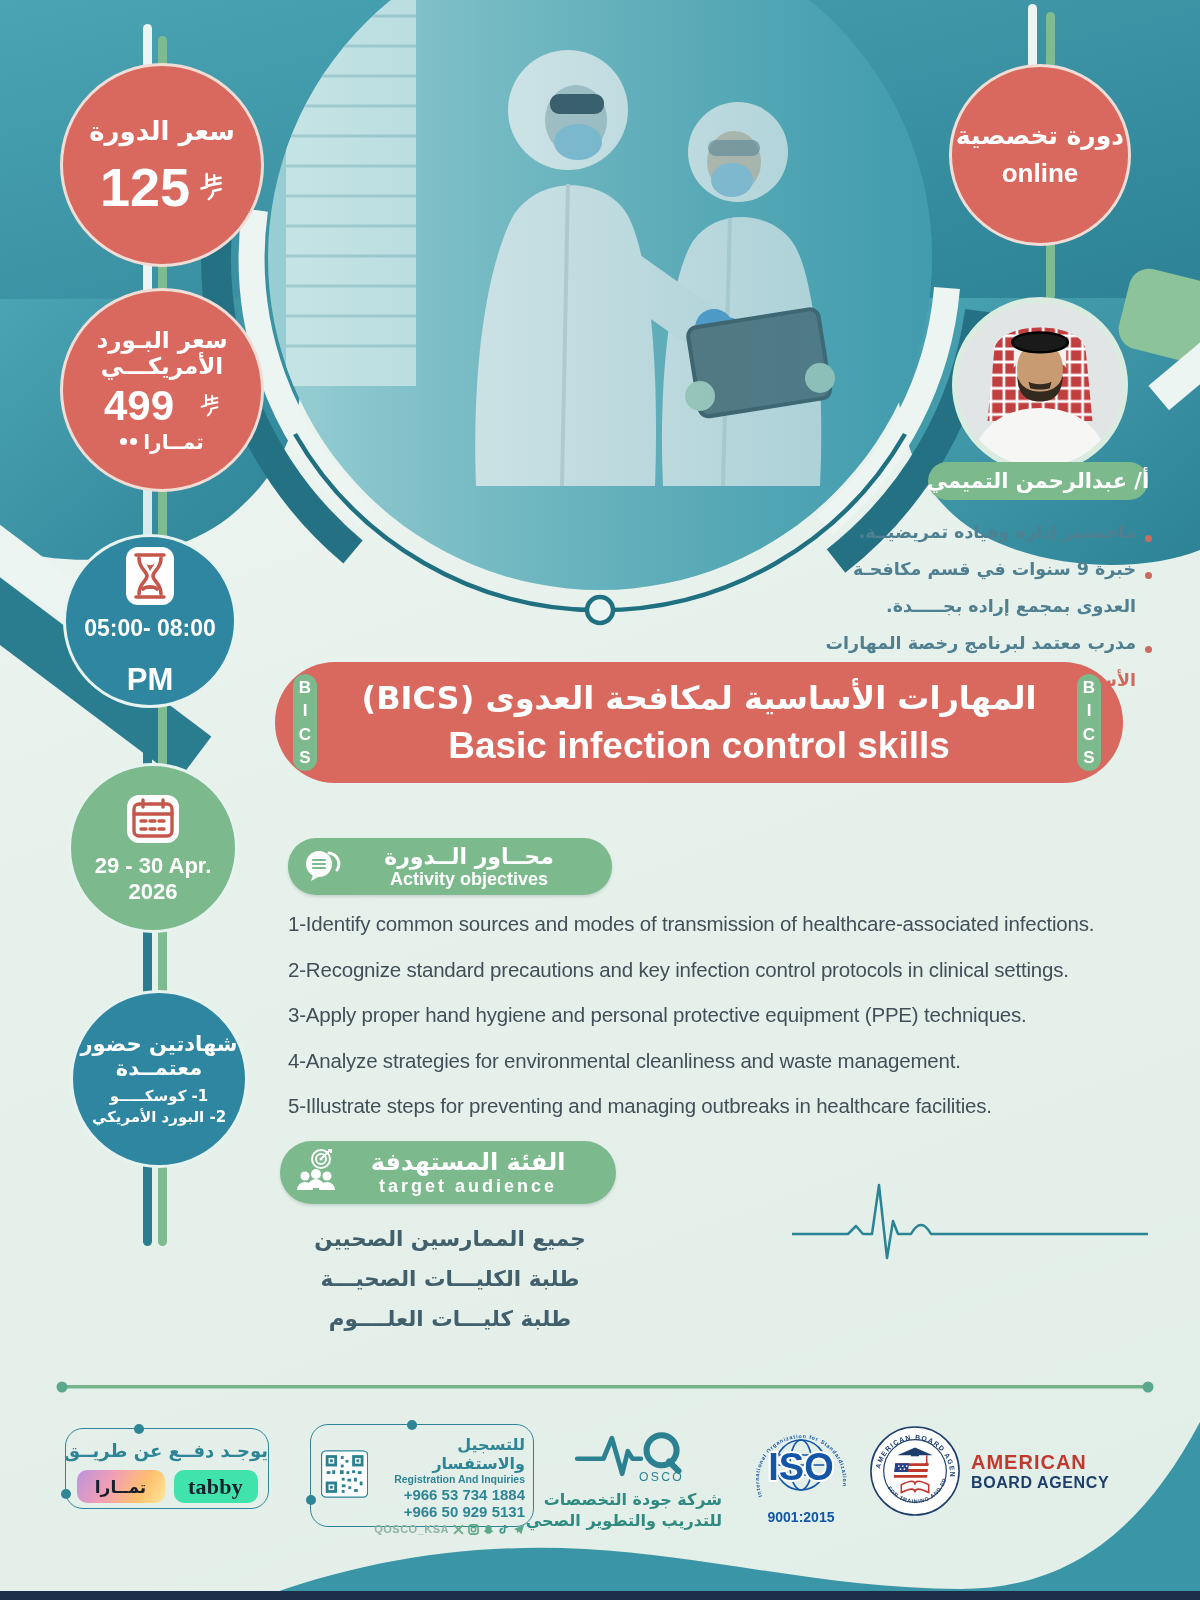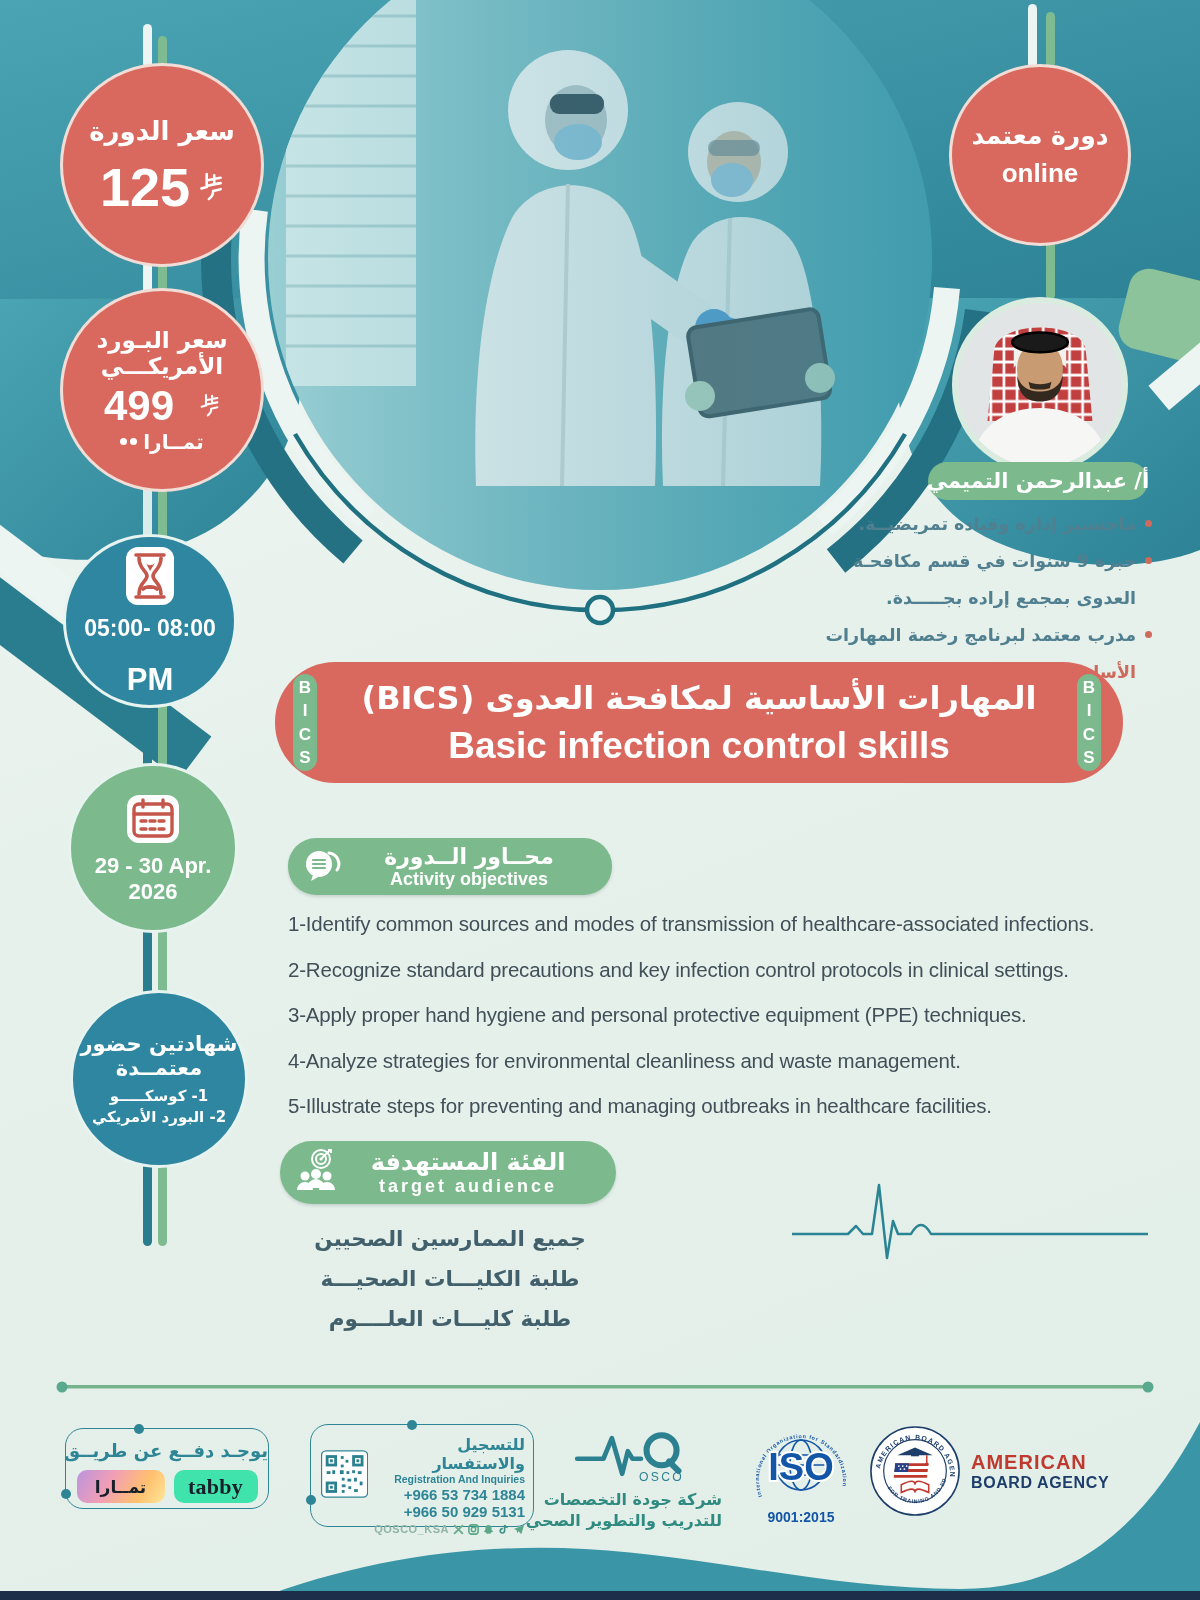--- a/index.html
+++ b/index.html
@@ -22,21 +22,21 @@
     display:flex;flex-direction:column;align-items:center;justify-content:center;color:#fff;}
   .bics-strip{position:absolute;top:12px;bottom:12px;width:24px;background:#7cba8e;border-radius:12px;
     display:flex;flex-direction:column;align-items:center;justify-content:space-between;padding:5px 0;box-sizing:border-box;}
   .bics-strip span{color:#fff;font-weight:bold;font-size:17px;line-height:1;font-family:"Liberation Sans",sans-serif;}
   
   .pill{background:#7cba8e;border-radius:31px;display:flex;flex-direction:column;align-items:center;justify-content:center;
     color:#fff;box-shadow:0 2px 3px rgba(60,90,75,.18);}
   .pill .icon{position:absolute;left:13px;top:50%;transform:translateY(-50%);}
   .objective{font-family:"Liberation Sans","DejaVu Sans",sans-serif;font-size:20.5px;letter-spacing:-0.2px;
     color:#414f58;margin-bottom:21.5px;white-space:nowrap;}
-  .bullet-row{display:flex;direction:rtl;align-items:center;height:37px;white-space:nowrap;
+  .bullet-row{display:flex;direction:rtl;align-items:flex-end;height:37px;white-space:nowrap;
     font-size:17.5px;font-weight:bold;color:#507f90;}
   .bullet-row .dot{width:7px;height:7px;border-radius:50%;background:#cd6a5d;margin-left:9px;flex:0 0 auto;}
   .bullet-row.nodot{padding-right:16px;}
   .bullet-row.hl{color:#cd6a5d;}
   .aud-item{font-size:21.5px;font-weight:bold;color:#41606c;text-align:center;margin-bottom:15px;direction:rtl;white-space:nowrap;}
   
   .fbox{border:1.6px solid #2e8596;border-radius:18px;box-sizing:border-box;}
   .fdot{position:absolute;width:10px;height:10px;border-radius:50%;background:#2e8596;}
   .paypill{height:33px;border-radius:10px;display:flex;align-items:center;justify-content:center;
     font-weight:bold;color:#17202a;}
@@ -208,21 +208,21 @@
   </div>
 
   <div class="abs z2 circle tealc" style="left:70px;top:990px;width:178px;height:178px;">
     <div class="ar nowrap" style="font-size:21px;font-weight:bold;">شهادتين حضور</div>
     <div class="ar nowrap" style="font-size:21px;font-weight:bold;">معتمــدة</div>
     <div class="ar nowrap" style="font-size:15px;font-weight:bold;margin-top:7px;">1- كوسكـــــو</div>
     <div class="ar nowrap" style="font-size:15px;font-weight:bold;margin-top:3px;">2- البورد الأمريكي</div>
   </div>
 
   <div class="abs z2 circle red" style="left:949px;top:64px;width:182px;height:182px;">
-    <div class="ar nowrap" style="font-size:25px;font-weight:bold;">دورة معتمد</div>
+    <div class="ar nowrap" style="font-size:25px;font-weight:bold;">دورة تخصصية</div>
     <div class="en nowrap" style="font-size:26px;font-weight:bold;margin-top:8px;">online</div>
   </div>
 
   <div class="abs z2" style="left:952px;top:297px;width:176px;height:176px;border-radius:50%;overflow:hidden;border:6px solid #d9ecdf;box-sizing:border-box;background:#e4e7e8;">
     <svg width="164" height="164" viewBox="0 0 100 100">
       <defs>
         <pattern id="chk" width="8" height="8" patternUnits="userSpaceOnUse">
           <rect width="8" height="8" fill="#c23f40"></rect>
           <path d="M0 4 H8 M4 0 V8" stroke="#fff" stroke-width="1.6"></path>
         </pattern>

